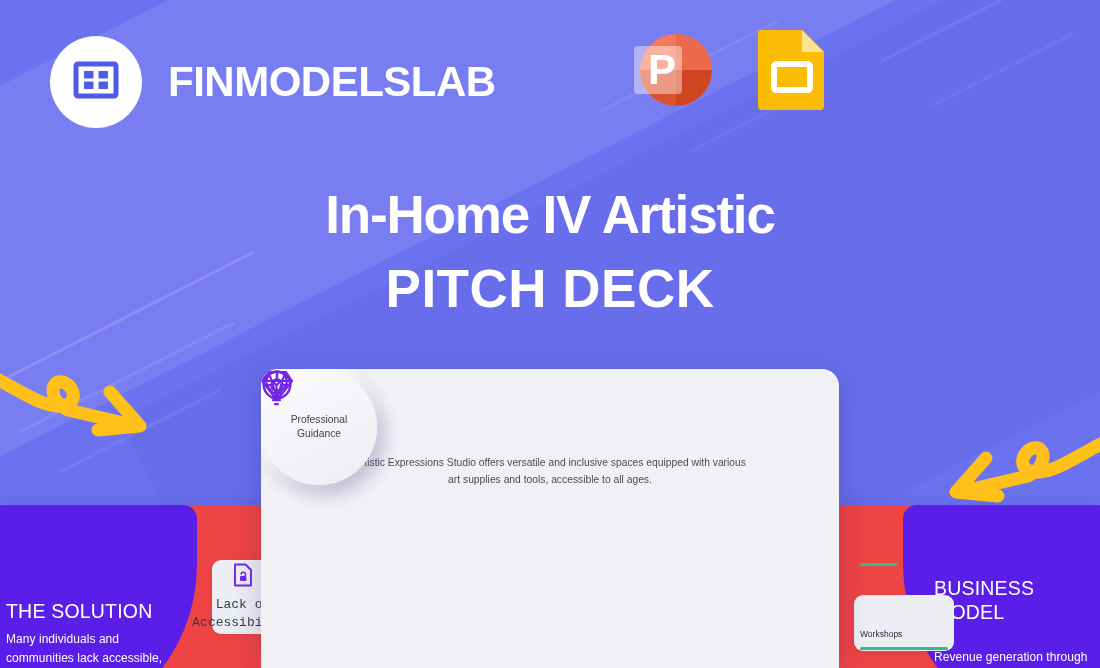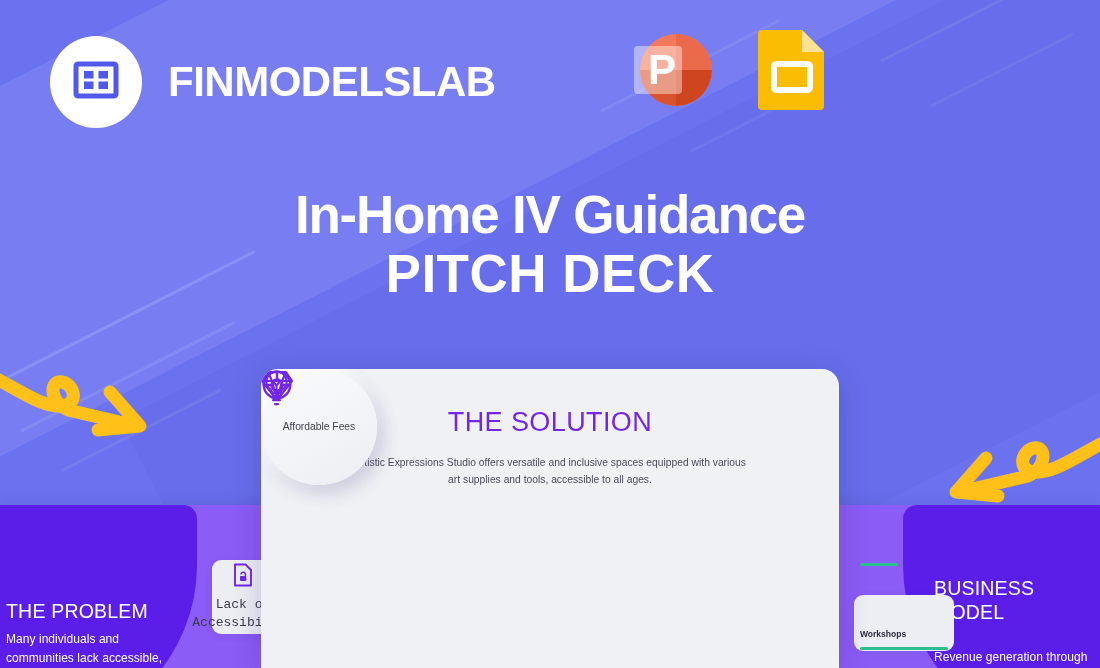--- a/index.html
+++ b/index.html
@@ -59,34 +59,34 @@
   #app-icons { position:absolute; right:44px; top:20px; display:flex; gap:26px; align-items:center; }
   .app-icon { position:relative; width:96px; height:96px; }
 
   
   #hero { position:absolute; top:185px; left:0; width:1100px; text-align:center; z-index:6; }
   #hero-line1 {
     color:#ffffff; font-size:53px; font-weight:bold; letter-spacing:-1.2px; line-height:1.12;
   }
   #hero-line2 {
     color:#ffffff; font-size:53px; font-weight:bold; letter-spacing:0.5px;
-    line-height:1.12; 
+    line-height:1.12; margin-top:15px;
   }
 
   
   .arrow { position:absolute; z-index:5; }
   #arrow-left { left:-10px; top:352px; }
   #arrow-right { right:-6px; top:418px; }
 
   
   #slides { position:absolute; left:0; top:0; width:1100px; height:668px; z-index:4; pointer-events:none; }
 
   .side-card {
     position:absolute; top:505px; width:270px; height:163px;
-    background:#8b5cf6;
+    background:#ef4444;
     overflow:hidden;
     box-shadow:0 -3px 14px rgba(40,30,110,0.10);
     pointer-events:auto;
   }
   #card-problem  { left:0;    border-top-right-radius:6px; }
   #card-business { right:0;   border-top-left-radius:6px; }
 
   .blob {
     position:absolute; top:0; width:235px; height:230px;
     background:#5b1ee8;
@@ -106,21 +106,21 @@
   .mini-chip {
     position:absolute; background:#eceef4;
     border-radius:9px; box-shadow:0 2px 9px rgba(70,60,150,0.09);
     display:flex; flex-direction:column; align-items:center; justify-content:center;
   }
   .mini-chip-label {
     color:#3b3b4d; font-size:13px; line-height:1.35; text-align:center; margin-top:5px;font-family:Liberation Mono, monospace;
   }
   .accent-line { position:absolute; height:3px; background:#2ebe8e; border-radius:2px; }
   .chip-word {
-    position:absolute; color:#2b2b3d; font-size:8.5px; font-weight:bold;
+    position:absolute; color:#2b2b3d; font-size:8.5px; font-weight:normal;
   }
 
   
   #card-solution {
     position:absolute; left:261px; top:369px; width:578px; height:299px;
     background:#f0f1f5;
     border-top-left-radius:17px; border-top-right-radius:17px;
     box-shadow:0 6px 30px rgba(35,25,100,0.22);
     overflow:hidden; z-index:7;
   }
@@ -206,21 +206,21 @@
         <path d="M18 10 h40 l22 22 v54 a4 4 0 0 1 -4 4 h-58 a4 4 0 0 1 -4 -4 v-72 a4 4 0 0 1 4 -4 z" fill="#fbbc04"></path>
         <path d="M58 10 l22 22 h-22 z" fill="#fde293"></path>
         <rect x="30" y="44" width="36" height="26" rx="2.5" fill="none" stroke="#ffffff" stroke-width="6"></rect>
       </svg>
     </div>
 
   </div>
 </div>
 
 <div id="hero">
-  <div id="hero-line1">In-Home IV Guidance</div>
+  <div id="hero-line1">In-Home IV Artistic</div>
   <div id="hero-line2">PITCH DECK</div>
 </div>
 
 <div class="arrow" id="arrow-left">
   <svg width="190" height="95" viewBox="0 0 190 95">
     <path d="M-10 18 C 30 38, 52 56, 72 54 C 90 52, 84 32, 72 30 C 60 28, 58 48, 78 58 L 138 72" fill="none" stroke="#ffc019" stroke-width="13" stroke-linecap="round" stroke-linejoin="round"></path>
     <path d="M120 40 L 150 74 L 108 78" fill="none" stroke="#ffc019" stroke-width="13" stroke-linecap="round" stroke-linejoin="round"></path>
   </svg>
 </div>
 
@@ -231,21 +231,21 @@
       <path d="M120 40 L 150 74 L 108 78" fill="none" stroke="#ffc019" stroke-width="13" stroke-linecap="round" stroke-linejoin="round"></path>
     </g>
   </svg>
 </div>
 
 <div id="slides">
 
   <div class="side-card" id="card-problem">
     <div class="blob" id="blob-problem"></div>
 
-    <div class="slide-title" style="left:6px; top:95px;">THE PROBLEM</div>
+    <div class="slide-title" style="left:6px; top:95px;">THE SOLUTION</div>
 
     <div class="slide-body" style="left:6px; top:125px; width:176px;">Many individuals and communities lack accessible, affordable spaces for exploring their artistic talents, leading to untapped potential and</div>
 
     <div class="mini-chip" style="left:212px; top:55px; width:62px; height:74px;">
       <span>
         <svg width="20" height="24" viewBox="0 0 20 24">
           <path d="M2 1.5 h10.5 L18 7 v15.5 H2 z" fill="none" stroke="#7326e8" stroke-width="1.9" stroke-linejoin="round"></path>
           <path d="M8 11.5 a2.2 2.2 0 0 1 4.4 0 v1.6" fill="none" stroke="#7326e8" stroke-width="1.5"></path>
           <rect x="7" y="13" width="6.4" height="5" rx="1" fill="#7326e8"></rect>
         </svg>
@@ -271,36 +271,41 @@
 
     <div class="accent-line" style="left:30px; top:58px;  width:38px;"></div>
     <div class="chip-word" style="left:30px; top:124px;">Workshops</div>
     <div class="accent-line" style="left:30px; top:142px; width:88px;"></div>
   </div>
 
 </div>
 
 <div id="card-solution">
 
-  <div id="solution-title">THE SOLUTION</div>
   <div id="solution-desc">Artistic Expressions Studio offers versatile and inclusive spaces equipped with various art supplies and tools, accessible to all ages.</div>
 
   <div class="feature" id="feat-1">
     <div class="feature-label">
       <span>Accessible</span><br>
       <span>Spaces</span>
     </div>
   </div>
 
   <div class="feature" id="feat-2">
     <div class="feature-label">
       <span>Affordable Fees</span>
     </div>
   </div>
 
+  <div class="feature" id="feat-3">
+    <div class="feature-label">
+      <span>Professional</span><br>
+      <span>Guidance</span>
+    </div>
+  </div>
 
   <span class="feature-icon" id="icon-1">
     <svg width="31" height="38" viewBox="0 0 31 38">
       <path d="M15.5 2.5 a10 10 0 0 1 6 18 c-1.3 1-1.8 2-1.8 3.4 h-8.4 c0-1.4-.5-2.4-1.8-3.4 a10 10 0 0 1 6-18 z" fill="none" stroke="#7326e8" stroke-width="2.1"></path>
       <path d="M15.5 21.5 v-5 M15.5 16.5 l-2.6-3 M15.5 16.5 l2.6-3" fill="none" stroke="#7326e8" stroke-width="2.1" stroke-linecap="round"></path>
       <rect x="11" y="26" width="9" height="2.3" rx="1.1" fill="#7326e8"></rect>
       <rect x="11" y="30" width="9" height="2.3" rx="1.1" fill="#7326e8"></rect>
       <rect x="13" y="34" width="5" height="2.3" rx="1.1" fill="#7326e8"></rect>
     </svg>
   </span>

